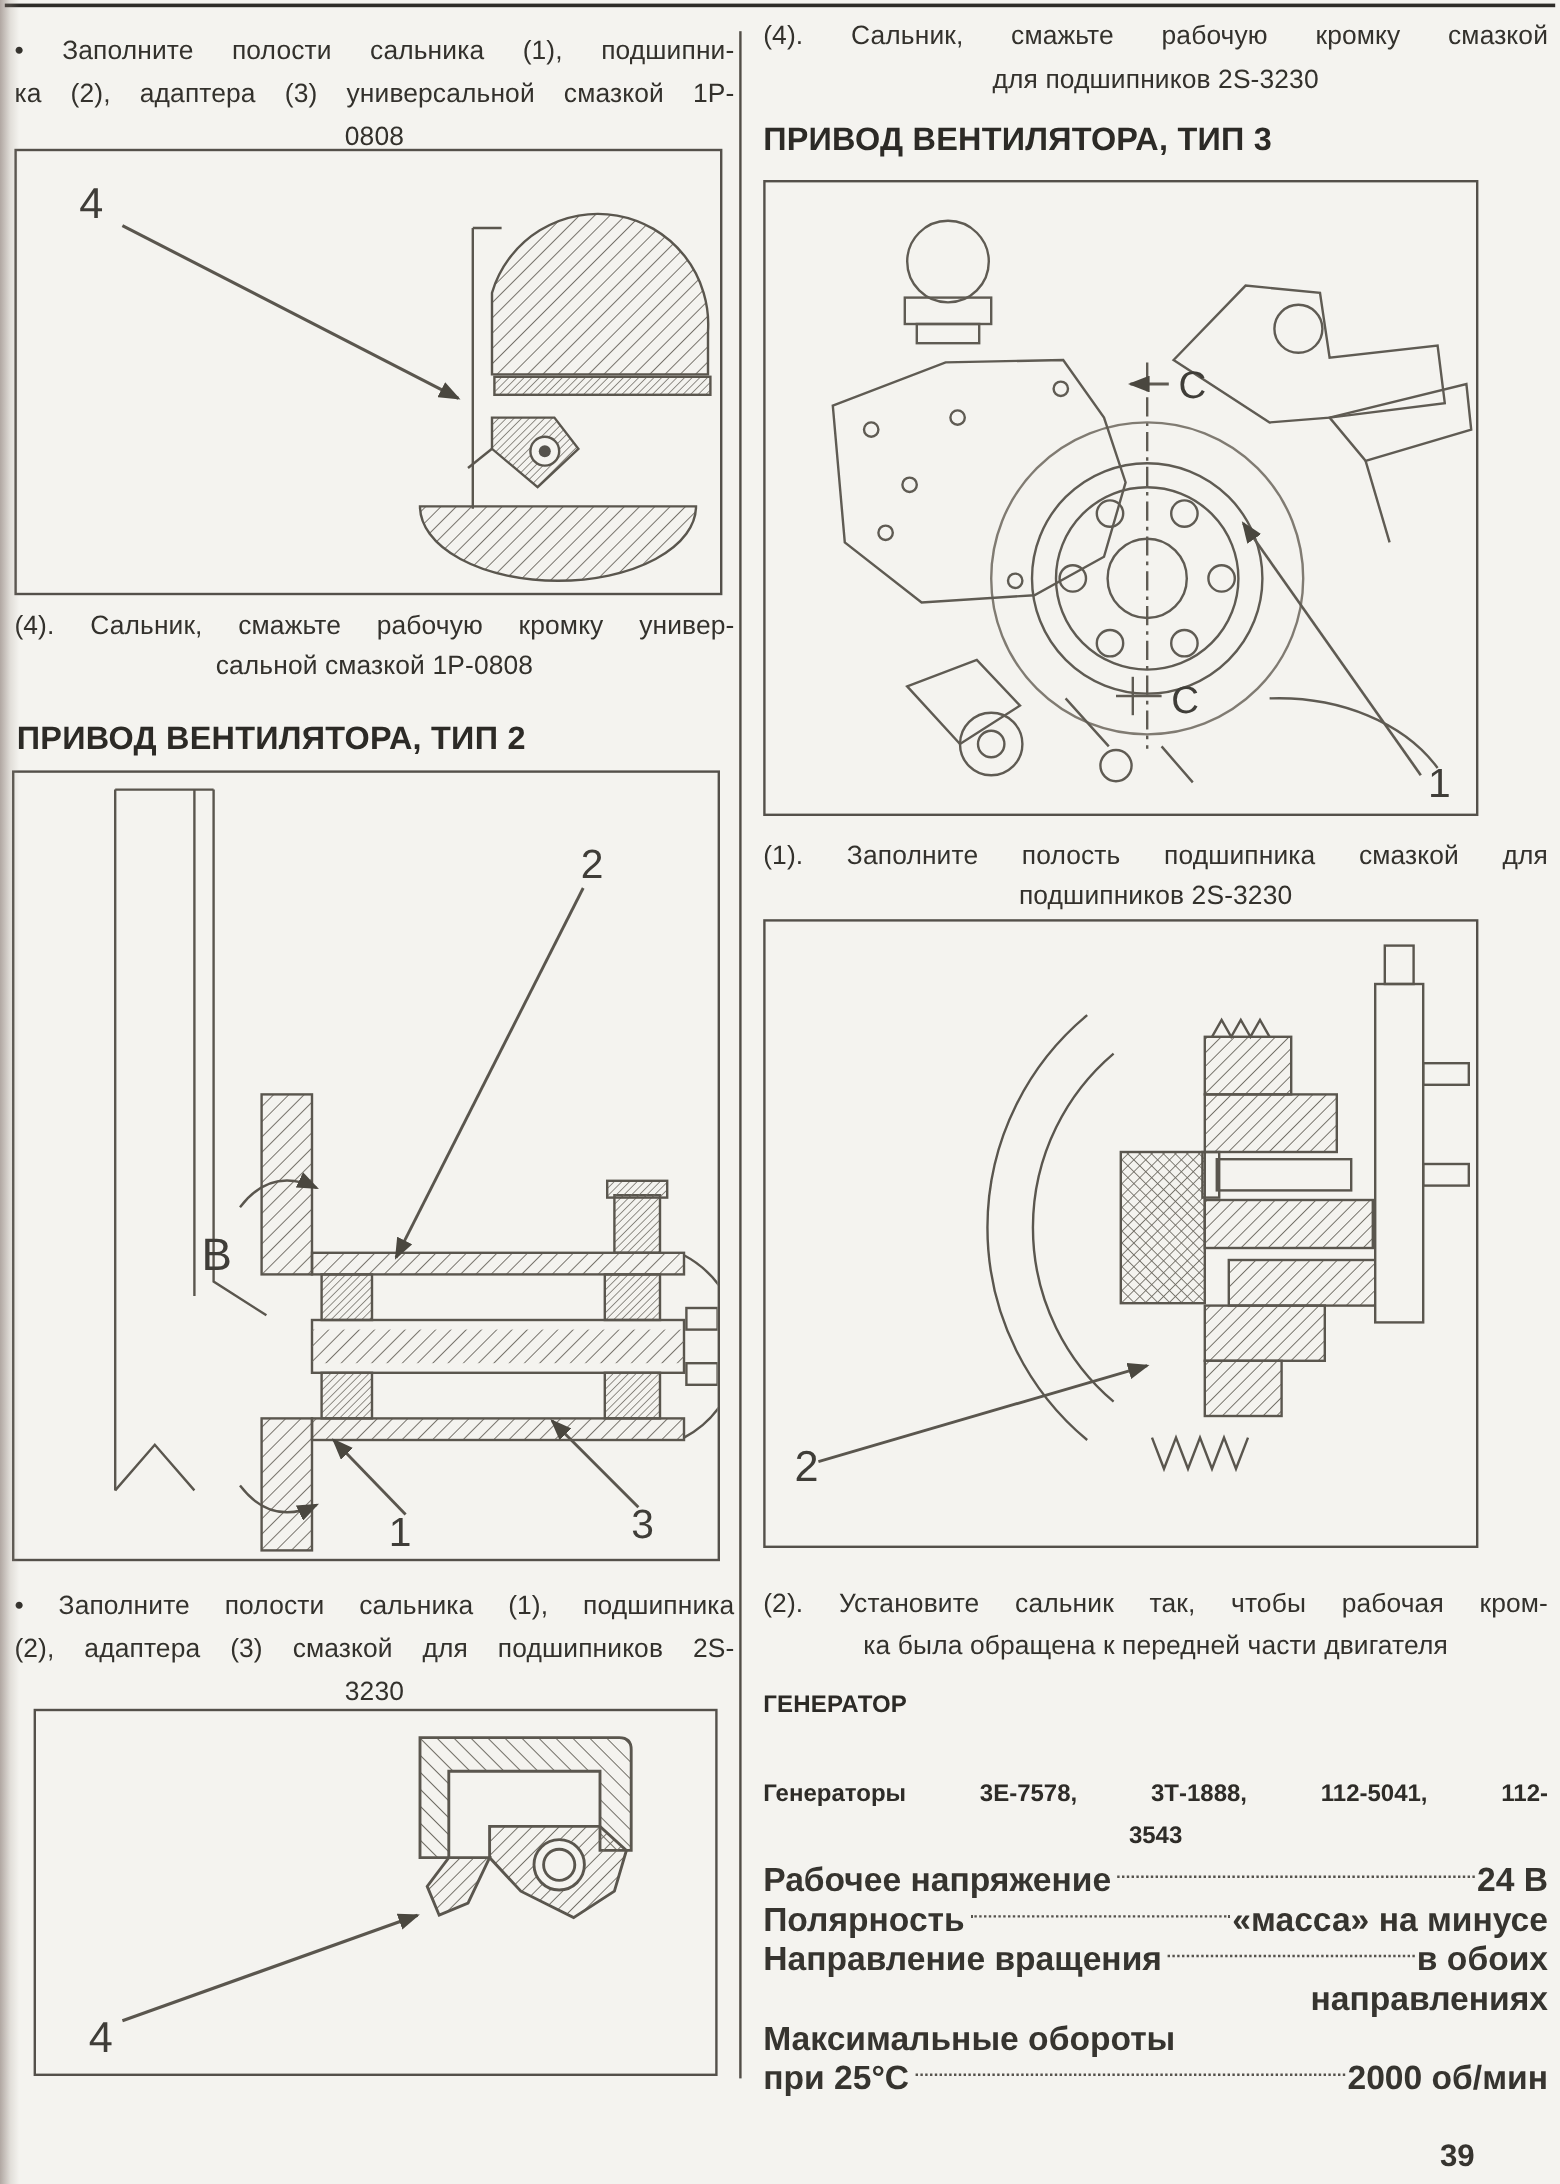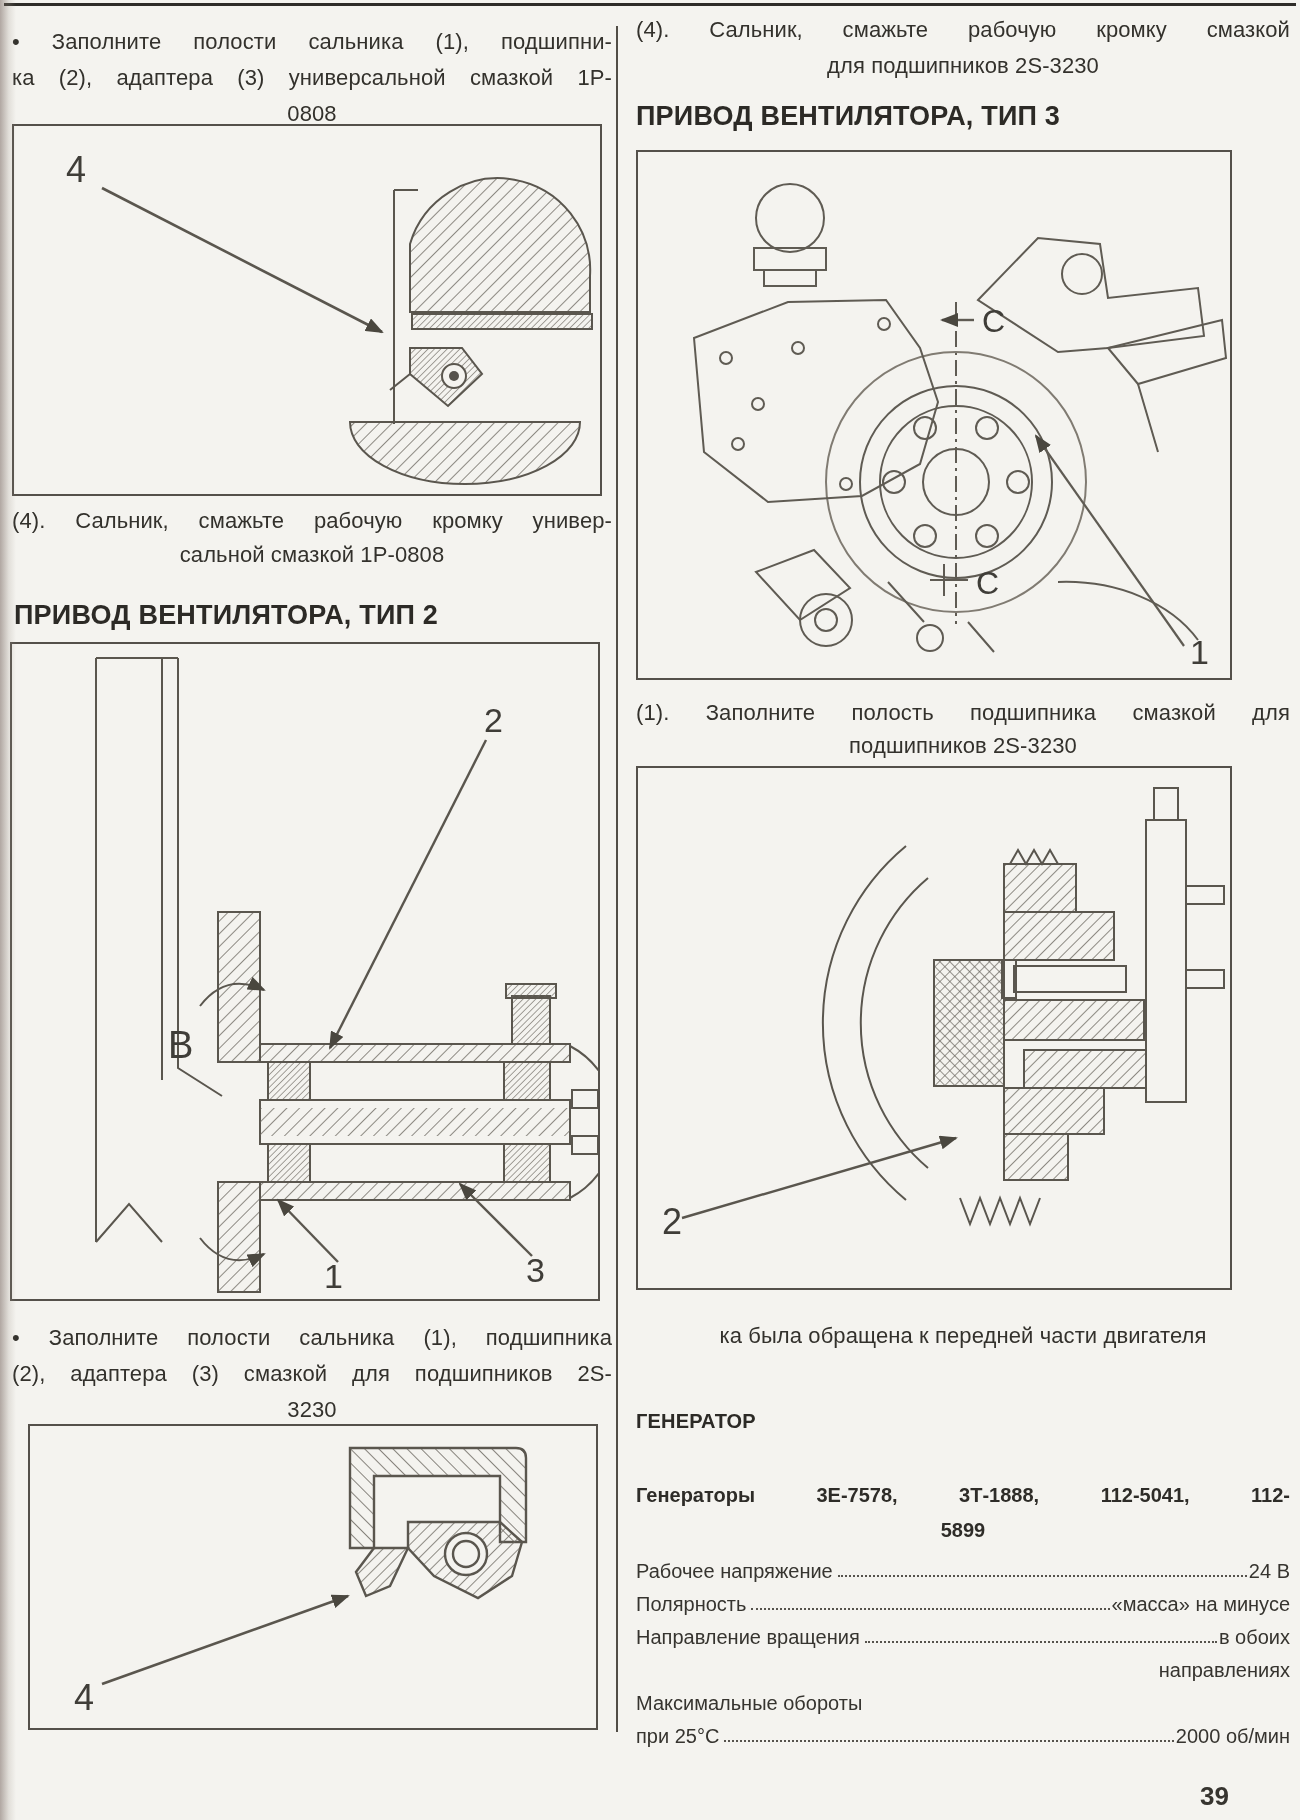--- a/index.html
+++ b/index.html
@@ -23,21 +23,21 @@
   .ll{text-align:center;}
 
   .hdr{position:absolute;font-size:27px;font-weight:bold;letter-spacing:.2px;color:#2c2a26;white-space:nowrap;}
 
   .figbox{position:absolute;border:2px solid #54504a;background:transparent;}
   .figbox svg{display:block;}
 
   .models{position:absolute;font-size:20px;line-height:35px;font-weight:bold;color:#2e2c28;}
 
   .specs{position:absolute;}
-  .spec-row{display:flex;align-items:flex-end;height:33px;font-size:20px;color:#36342f;}
+  .spec-row{display:flex;align-items:center;height:33px;font-size:28px;color:#36342f;font-weight:bold;}
   .spec-leader{flex:1;border-bottom:2.6px dotted #55524c;margin:0 2px 6px 5px;min-width:28px;}
   .spec-right{justify-content:flex-end;}
   .spec-value{white-space:nowrap;}
   .spec-label{white-space:nowrap;}
 
   .pagenum{position:absolute;font-size:26px;font-weight:bold;color:#36342f;margin-top:29px;}
 
   svg text{font-family:"Liberation Sans",sans-serif;fill:#3f3d38;}
 </style>
 </head>
@@ -261,28 +261,29 @@
         <rect x="548" y="118" width="38" height="18"></rect>
         <rect x="548" y="202" width="38" height="18"></rect>
         <path d="M322,430 l10,26 l10,-26 l10,26 l10,-26 l10,26 l10,-26 l10,26 l10,-26"></path>
         <line x1="44" y1="450" x2="318" y2="370" stroke-width="2.4" marker-end="url(#a5)"></line>
       </g>
       <text x="24" y="466" font-size="36">2</text>
     </svg>
   </div>
 
   <div class="tblock" style="left:636px;top:1318px;width:654px;line-height:35px;">
+    <div class="jl">(2). Установите сальник так, чтобы рабочая кром-</div>
     <div class="ll">ка была обращена к передней части двигателя</div>
   </div>
 
   <div class="hdr" style="left:636px;top:1410px;font-size:20px;">ГЕНЕРАТОР</div>
 
   <div class="models" style="left:636px;top:1478px;width:654px;">
     <div class="jl">Генераторы 3Е-7578, 3Т-1888, 112-5041, 112-</div>
-    <div class="ll">5899</div>
+    <div class="ll">3543</div>
   </div>
 
   <div class="specs" style="left:636px;top:1550px;width:654px;">
     <div class="spec-row">
       <span class="spec-label">Рабочее напряжение</span>
       <span class="spec-leader"></span>
       <span class="spec-value">24 В</span>
     </div>
     <div class="spec-row">
       <span class="spec-label">Полярность</span>

